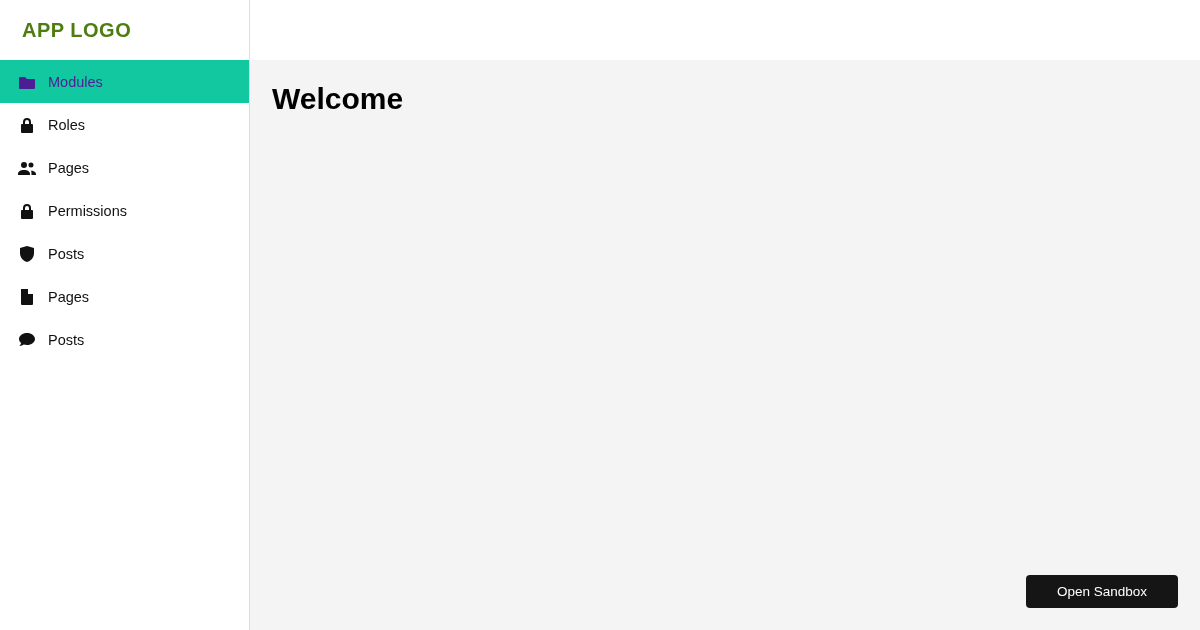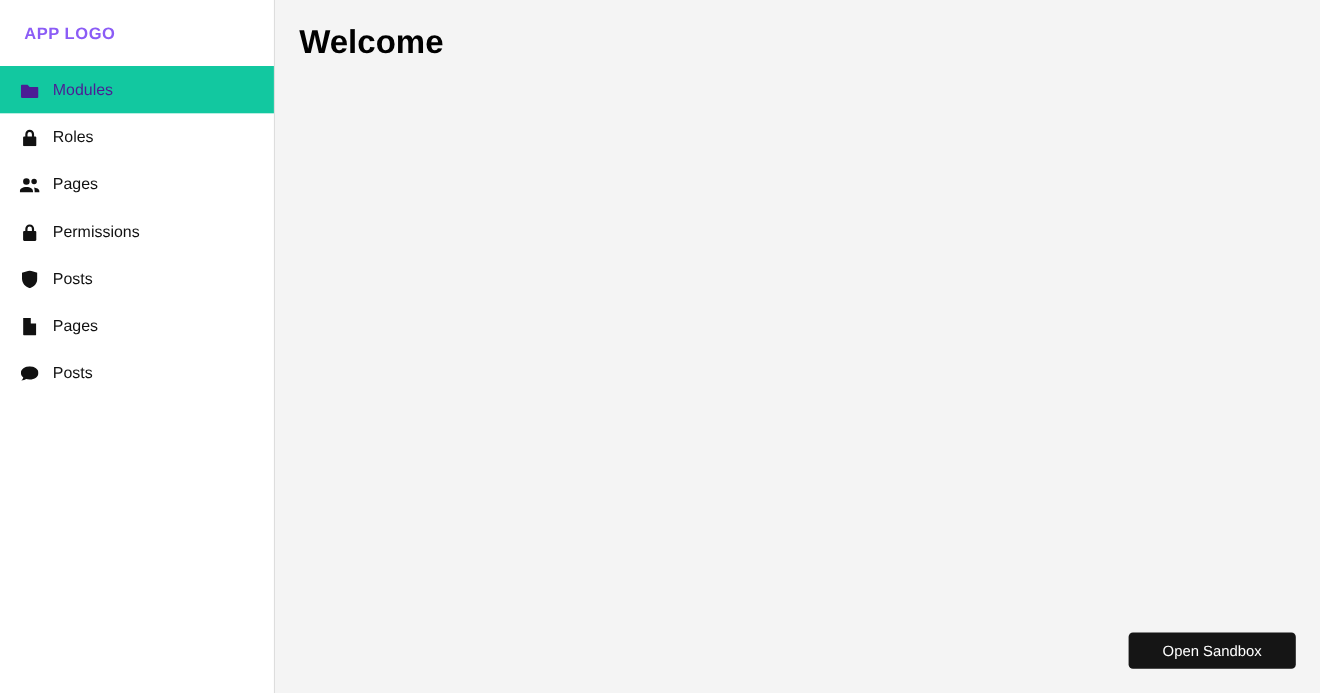--- a/index.html
+++ b/index.html
@@ -22,23 +22,23 @@
       flex-shrink: 0;
     }
     .logo-area {
       height: 60px;
       display: flex;
       align-items: center;
       padding-left: 22px;
     }
     .logo-area .logo {
       font-weight: bold;
-      font-size: 15px;
+      font-size: 20px;
       letter-spacing: 0.5px;
-      color: #8b5cf6;
+      color: #4d7c0f;
     }
     .nav {
       list-style: none;
     }
     .nav-item {
       display: flex;
       align-items: center;
       height: 43px;
       padding-left: 16px;
       cursor: pointer;
@@ -55,20 +55,21 @@
       align-items: center;
       justify-content: center;
       margin-right: 10px;
     }
     .nav-item .icon svg {
       fill: currentColor;
     }
     .main {
       flex: 1;
       display: flex;
+      flex-direction: column;
       background: #0f766e;
     }
     .topbar {
       height: 60px;
       background: #ffffff;
     }
     .content {
       flex: 1;
       background: #f4f4f4;
       padding: 22px 22px;

